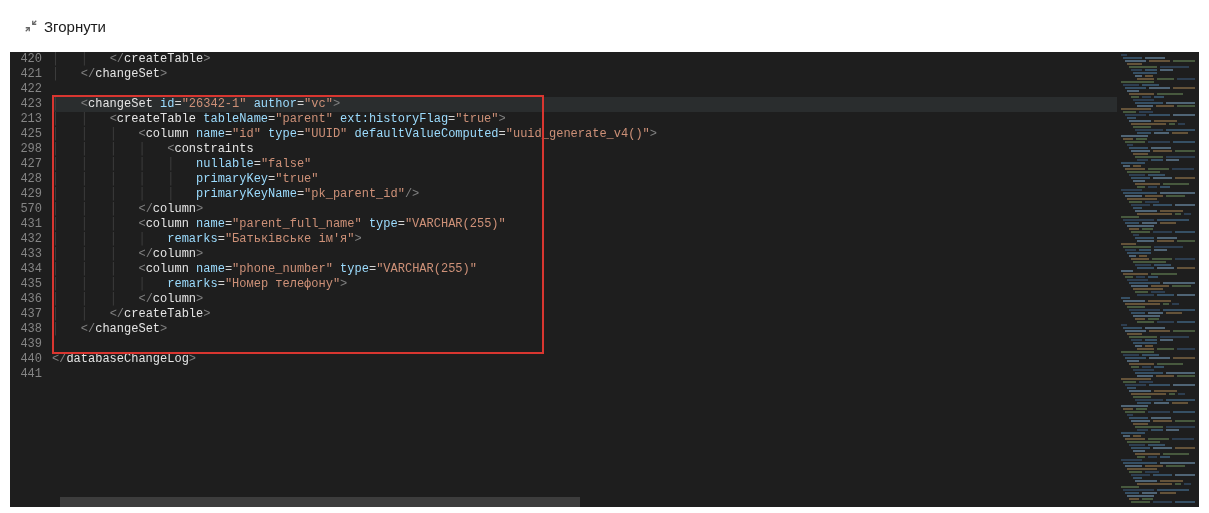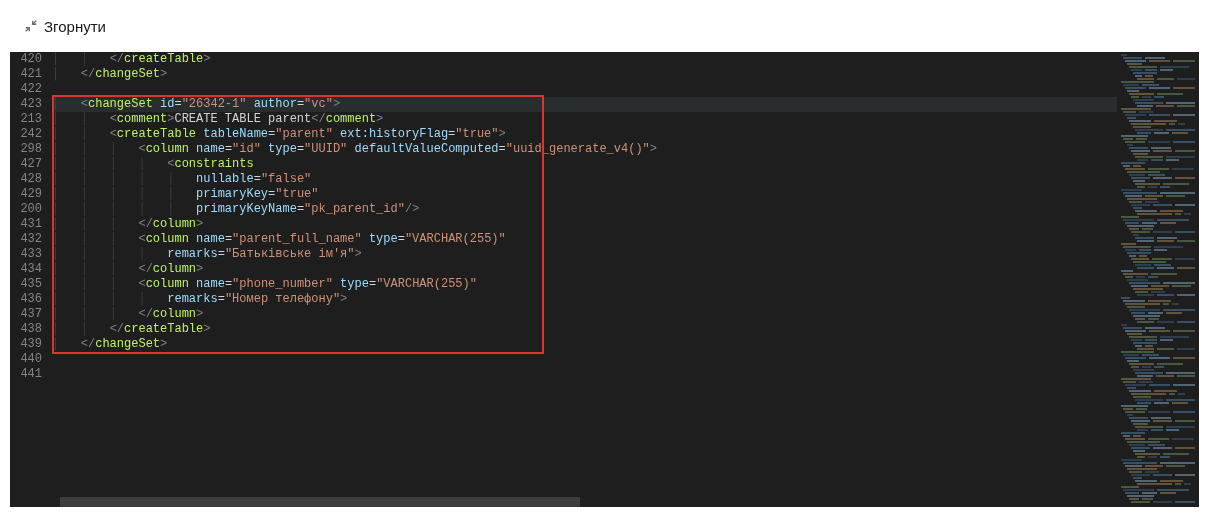--- a/index.html
+++ b/index.html
@@ -110,21 +110,21 @@
   .scrollbar-thumb {
     position: absolute;
     left: 8px;
     width: 520px;
     top: 0;
     height: 10px;
     background: rgba(121,121,121,0.35);
   }
   
   .t-br  { color: #808080; }  
-  .t-tag { color: #bef264; }  
+  .t-tag { color: #e5e5e5; }  
   .t-attr{ color: #9cdcfe; }  
   .t-op  { color: #d4d4d4; }  
   .t-str { color: #ce9178; }  
   .t-txt { color: #d4d4d4; }  
   .code-line .ind { color: #404040; }
 </style>
 </head>
 <body>
 
 <div class="header">
@@ -141,61 +141,61 @@
   </div>
 </div>
 
 <div class="editor-wrap">
   <div class="gutter" id="gutter">
       <div>420</div>
       <div>421</div>
       <div>422</div>
       <div>423</div>
       <div>213</div>
-      <div>242</div>
+      <div>425</div>
       <div>298</div>
       <div>427</div>
       <div>428</div>
       <div>429</div>
-      <div>200</div>
+      <div>570</div>
       <div>431</div>
       <div>432</div>
       <div>433</div>
       <div>434</div>
       <div>435</div>
       <div>436</div>
       <div>437</div>
       <div>438</div>
       <div>439</div>
       <div>440</div>
       <div>441</div>
     </div>
   <div class="code-area" id="code">
     <div class="red-frame" id="redframe" style="top: 43px; left: 0px; width: 492px; height: 259px;"></div>
   <div class="code-line"><span class="ind">│   </span><span class="ind">│   </span><span class="t-br">&lt;/</span><span class="t-tag">createTable</span><span class="t-br">&gt;</span></div>
       <div class="code-line"><span class="ind">│   </span><span class="t-br">&lt;/</span><span class="t-tag">changeSet</span><span class="t-br">&gt;</span></div>
       <div class="code-line"></div>
       <div class="code-line highlight-row"><span class="ind">│   </span><span class="t-br">&lt;</span><span class="t-tag">changeSet</span><span class="t-txt"> </span><span class="t-attr">id</span><span class="t-op">=</span><span class="t-str">"26342-1"</span><span class="t-txt"> </span><span class="t-attr">author</span><span class="t-op">=</span><span class="t-str">"vc"</span><span class="t-br">&gt;</span></div>
-      <div class="code-line"><span class="ind">│   </span><span class="ind">│   </span><span class="t-br">&lt;</span><span class="t-tag">comment</span><span class="t-br">&gt;</span><span class="t-txt">CREATE TABLE parent</span><span class="t-br">&lt;/</span><span class="t-tag">comment</span><span class="t-br">&gt;</span></div>
       <div class="code-line"><span class="ind">│   </span><span class="ind">│   </span><span class="t-br">&lt;</span><span class="t-tag">createTable</span><span class="t-txt"> </span><span class="t-attr">tableName</span><span class="t-op">=</span><span class="t-str">"parent"</span><span class="t-txt"> </span><span class="t-attr">ext:historyFlag</span><span class="t-op">=</span><span class="t-str">"true"</span><span class="t-br">&gt;</span></div>
       <div class="code-line"><span class="ind">│   </span><span class="ind">│   </span><span class="ind">│   </span><span class="t-br">&lt;</span><span class="t-tag">column</span><span class="t-txt"> </span><span class="t-attr">name</span><span class="t-op">=</span><span class="t-str">"id"</span><span class="t-txt"> </span><span class="t-attr">type</span><span class="t-op">=</span><span class="t-str">"UUID"</span><span class="t-txt"> </span><span class="t-attr">defaultValueComputed</span><span class="t-op">=</span><span class="t-str">"uuid_generate_v4()"</span><span class="t-br">&gt;</span></div>
       <div class="code-line"><span class="ind">│   </span><span class="ind">│   </span><span class="ind">│   </span><span class="ind">│   </span><span class="t-br">&lt;</span><span class="t-tag">constraints</span></div>
       <div class="code-line"><span class="ind">│   </span><span class="ind">│   </span><span class="ind">│   </span><span class="ind">│   </span><span class="ind">│   </span><span class="t-attr">nullable</span><span class="t-op">=</span><span class="t-str">"false"</span></div>
       <div class="code-line"><span class="ind">│   </span><span class="ind">│   </span><span class="ind">│   </span><span class="ind">│   </span><span class="ind">│   </span><span class="t-attr">primaryKey</span><span class="t-op">=</span><span class="t-str">"true"</span></div>
       <div class="code-line"><span class="ind">│   </span><span class="ind">│   </span><span class="ind">│   </span><span class="ind">│   </span><span class="ind">│   </span><span class="t-attr">primaryKeyName</span><span class="t-op">=</span><span class="t-str">"pk_parent_id"</span><span class="t-br">/&gt;</span></div>
       <div class="code-line"><span class="ind">│   </span><span class="ind">│   </span><span class="ind">│   </span><span class="t-br">&lt;/</span><span class="t-tag">column</span><span class="t-br">&gt;</span></div>
       <div class="code-line"><span class="ind">│   </span><span class="ind">│   </span><span class="ind">│   </span><span class="t-br">&lt;</span><span class="t-tag">column</span><span class="t-txt"> </span><span class="t-attr">name</span><span class="t-op">=</span><span class="t-str">"parent_full_name"</span><span class="t-txt"> </span><span class="t-attr">type</span><span class="t-op">=</span><span class="t-str">"VARCHAR(255)"</span></div>
       <div class="code-line"><span class="ind">│   </span><span class="ind">│   </span><span class="ind">│   </span><span class="ind">│   </span><span class="t-attr">remarks</span><span class="t-op">=</span><span class="t-str">"Батьківське ім'я"</span><span class="t-br">&gt;</span></div>
       <div class="code-line"><span class="ind">│   </span><span class="ind">│   </span><span class="ind">│   </span><span class="t-br">&lt;/</span><span class="t-tag">column</span><span class="t-br">&gt;</span></div>
       <div class="code-line"><span class="ind">│   </span><span class="ind">│   </span><span class="ind">│   </span><span class="t-br">&lt;</span><span class="t-tag">column</span><span class="t-txt"> </span><span class="t-attr">name</span><span class="t-op">=</span><span class="t-str">"phone_number"</span><span class="t-txt"> </span><span class="t-attr">type</span><span class="t-op">=</span><span class="t-str">"VARCHAR(255)"</span></div>
       <div class="code-line"><span class="ind">│   </span><span class="ind">│   </span><span class="ind">│   </span><span class="ind">│   </span><span class="t-attr">remarks</span><span class="t-op">=</span><span class="t-str">"Номер телефону"</span><span class="t-br">&gt;</span></div>
       <div class="code-line"><span class="ind">│   </span><span class="ind">│   </span><span class="ind">│   </span><span class="t-br">&lt;/</span><span class="t-tag">column</span><span class="t-br">&gt;</span></div>
       <div class="code-line"><span class="ind">│   </span><span class="ind">│   </span><span class="t-br">&lt;/</span><span class="t-tag">createTable</span><span class="t-br">&gt;</span></div>
       <div class="code-line"><span class="ind">│   </span><span class="t-br">&lt;/</span><span class="t-tag">changeSet</span><span class="t-br">&gt;</span></div>
       <div class="code-line"></div>
+      <div class="code-line"><span class="t-br">&lt;/</span><span class="t-tag">databaseChangeLog</span><span class="t-br">&gt;</span></div>
     </div>
   <div class="minimap">
     <div class="minimap-inner" id="minimap">
         <div class="mm-line">
           <div class="mm-seg" style="margin-left: 0px; width: 6px; background: rgb(58, 90, 122); opacity: 0.55;"></div>
         </div>
         <div class="mm-line">
           <div class="mm-seg" style="margin-left: 2px; width: 19px; background: rgb(74, 122, 160); opacity: 0.55;"></div>
           <div class="mm-seg" style="margin-left: 2px; width: 20px; background: rgb(122, 160, 192); opacity: 0.55;"></div>
         </div>

